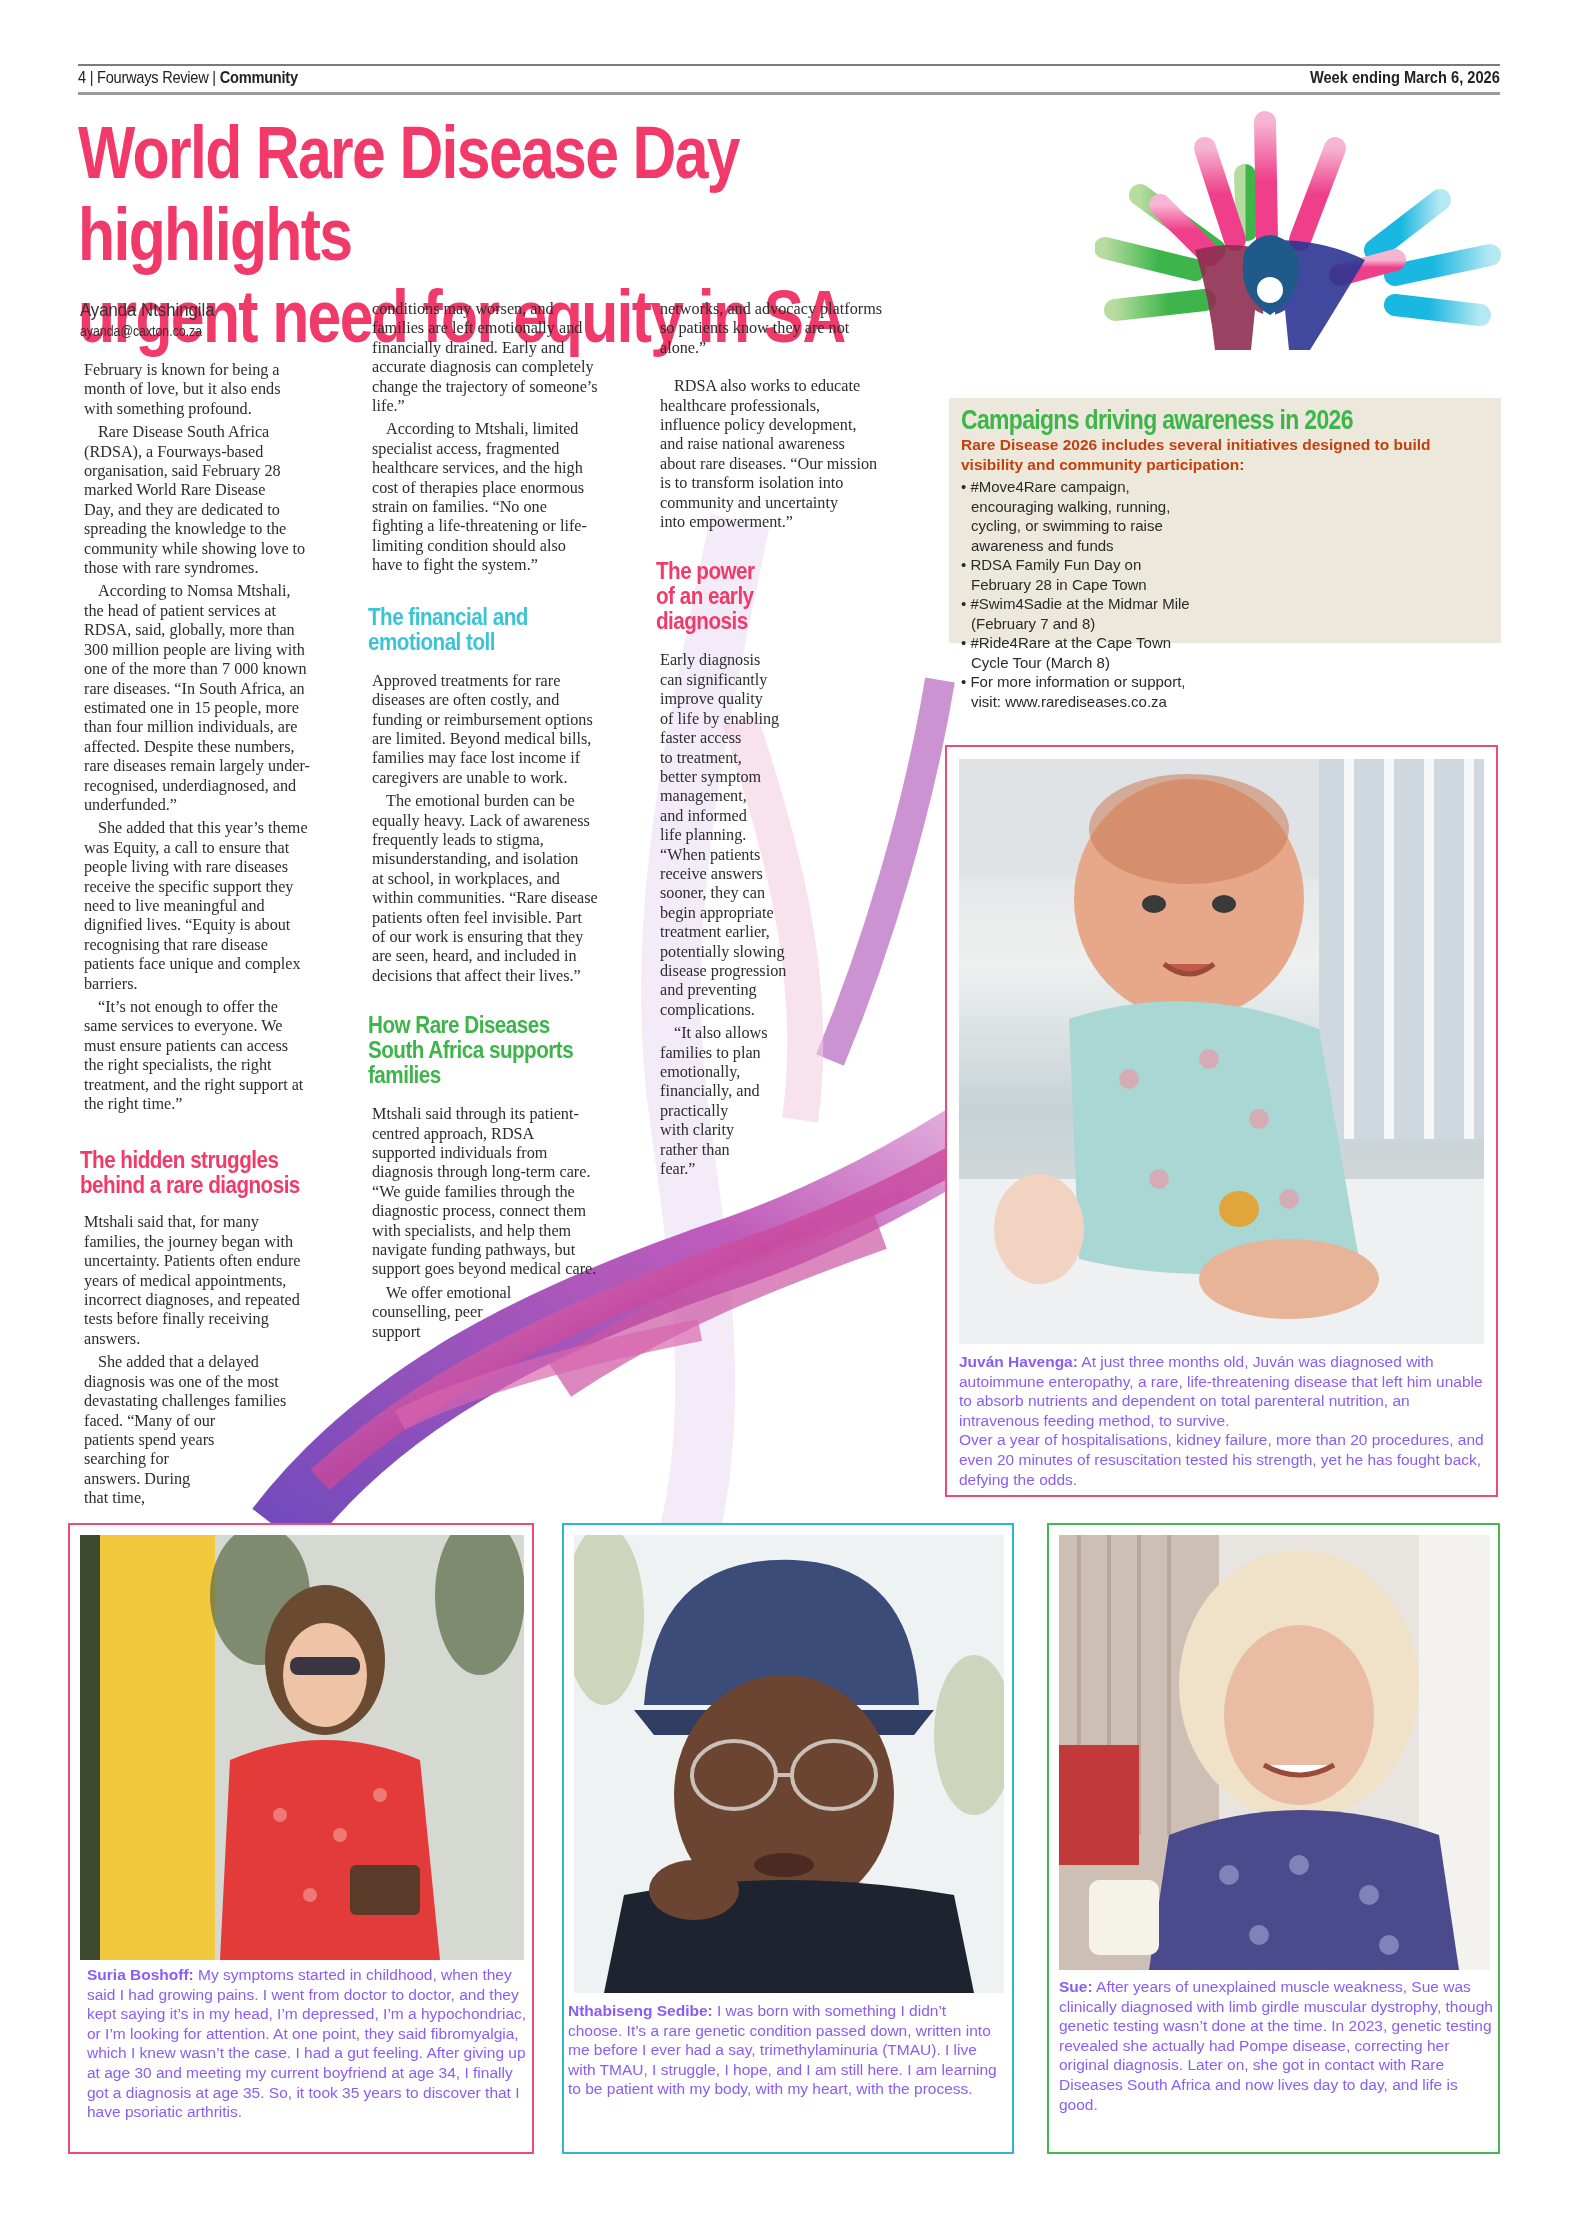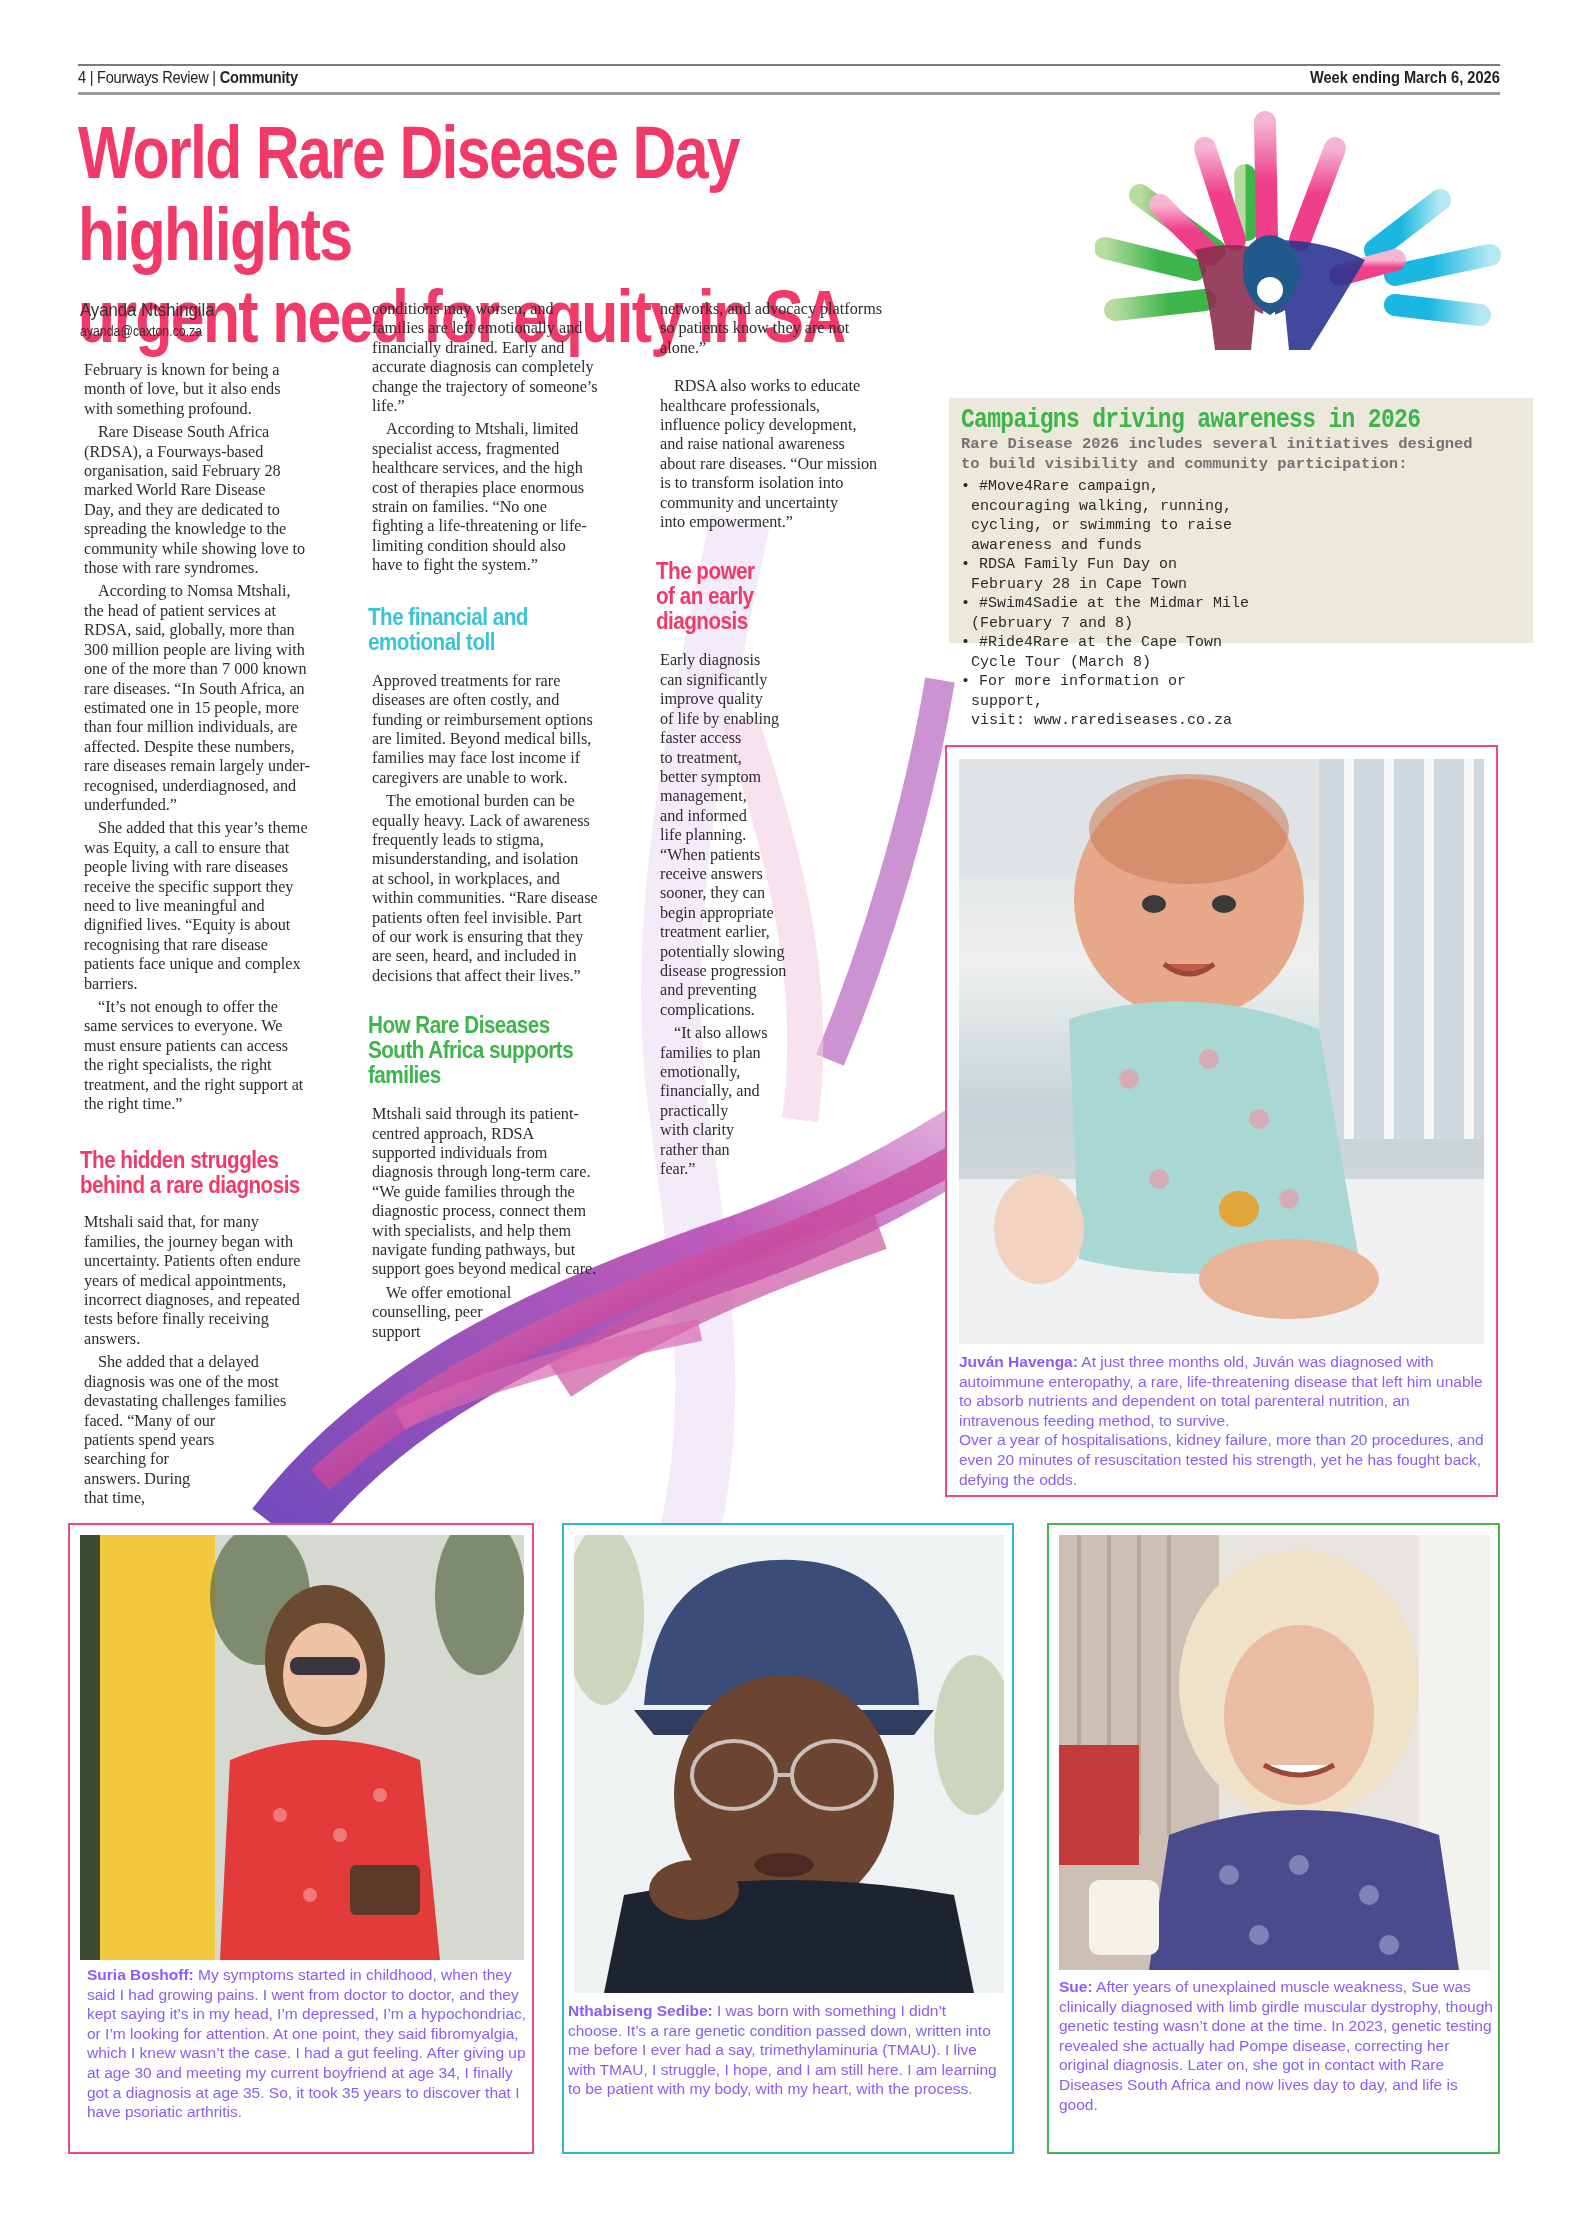--- a/index.html
+++ b/index.html
@@ -21,23 +21,23 @@
   .byline-email{position:absolute;left:80px;top:323px;font-family:"Liberation Sans",sans-serif;font-size:14px;color:#333;transform:scaleX(0.88);transform-origin:left top;}
   
   .col{position:absolute;font-size:16.2px;line-height:19.4px;color:#2d2d2d;}
   .col p{margin:4px;white-space:pre-line;}
   .col p.ind{text-indent:14px;}
   .sub{font-family:"Liberation Sans",sans-serif;font-weight:700;font-size:24px;line-height:25px;letter-spacing:-0.6px;transform:scaleX(0.86);transform-origin:left top;white-space:pre-line;}
   .pink{color:#f23a6a;}
   .cyan{color:#3bc3d6;}
   .green{color:#3db54a;}
   
-  .campaigns{position:absolute;left:949px;top:398px;width:552px;height:245px;background:#ece8dc;font-family:Liberation Mono, monospace;padding-left:32px;}
+  .campaigns{position:absolute;left:949px;top:398px;width:552px;height:245px;background:#ece8dc;font-family:Liberation Sans, sans-serif;}
   .campaigns .title{position:absolute;left:12px;top:6px;font-weight:700;font-size:28px;color:#3db54a;letter-spacing:-0.8px;transform:scaleX(0.82);transform-origin:left top;white-space:nowrap;}
-  .campaigns .intro{position:absolute;left:12px;top:37px;width:530px;font-weight:700;font-size:15.5px;line-height:19.5px;color:#737373;}
+  .campaigns .intro{position:absolute;left:12px;top:37px;width:530px;font-weight:700;font-size:15.5px;line-height:19.5px;color:#c2410c;}
   .campaigns ul{position:absolute;left:12px;top:79px;margin:0;padding:0;list-style:none;width:300px;}
   .campaigns li{font-size:15px;line-height:19.5px;color:#2a2a2a;padding-left:10px;text-indent:-10px;white-space:pre-line;}
   
   .frame{position:absolute;background:#fff;border:2px solid;box-sizing:border-box;}
   .photo{position:absolute;overflow:hidden;}
   .caption{position:absolute;font-family:"Liberation Sans",sans-serif;font-size:15.5px;line-height:19.6px;color:#8b5cf6;}
   .caption b{font-weight:700;}
 </style>
 </head>
 <body>

